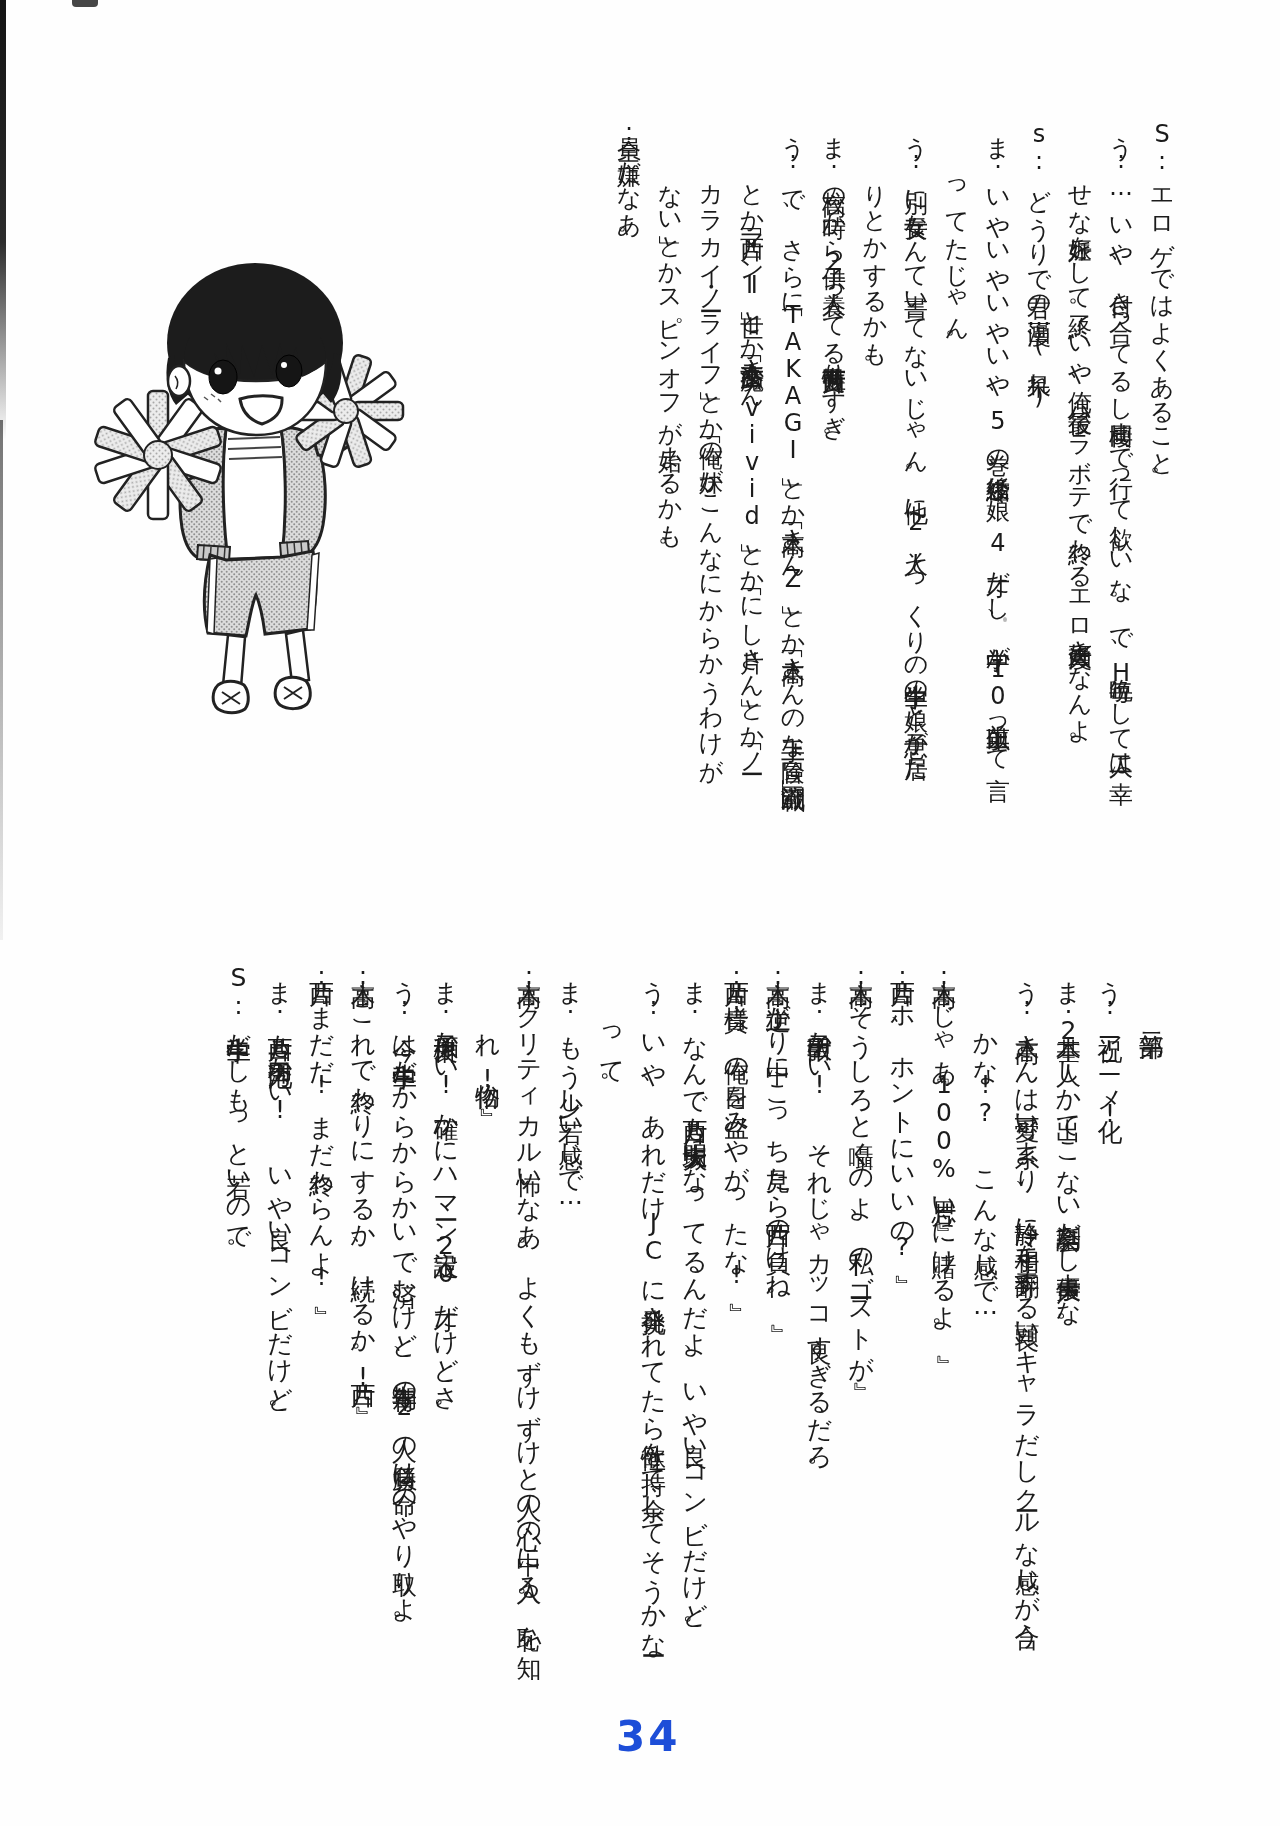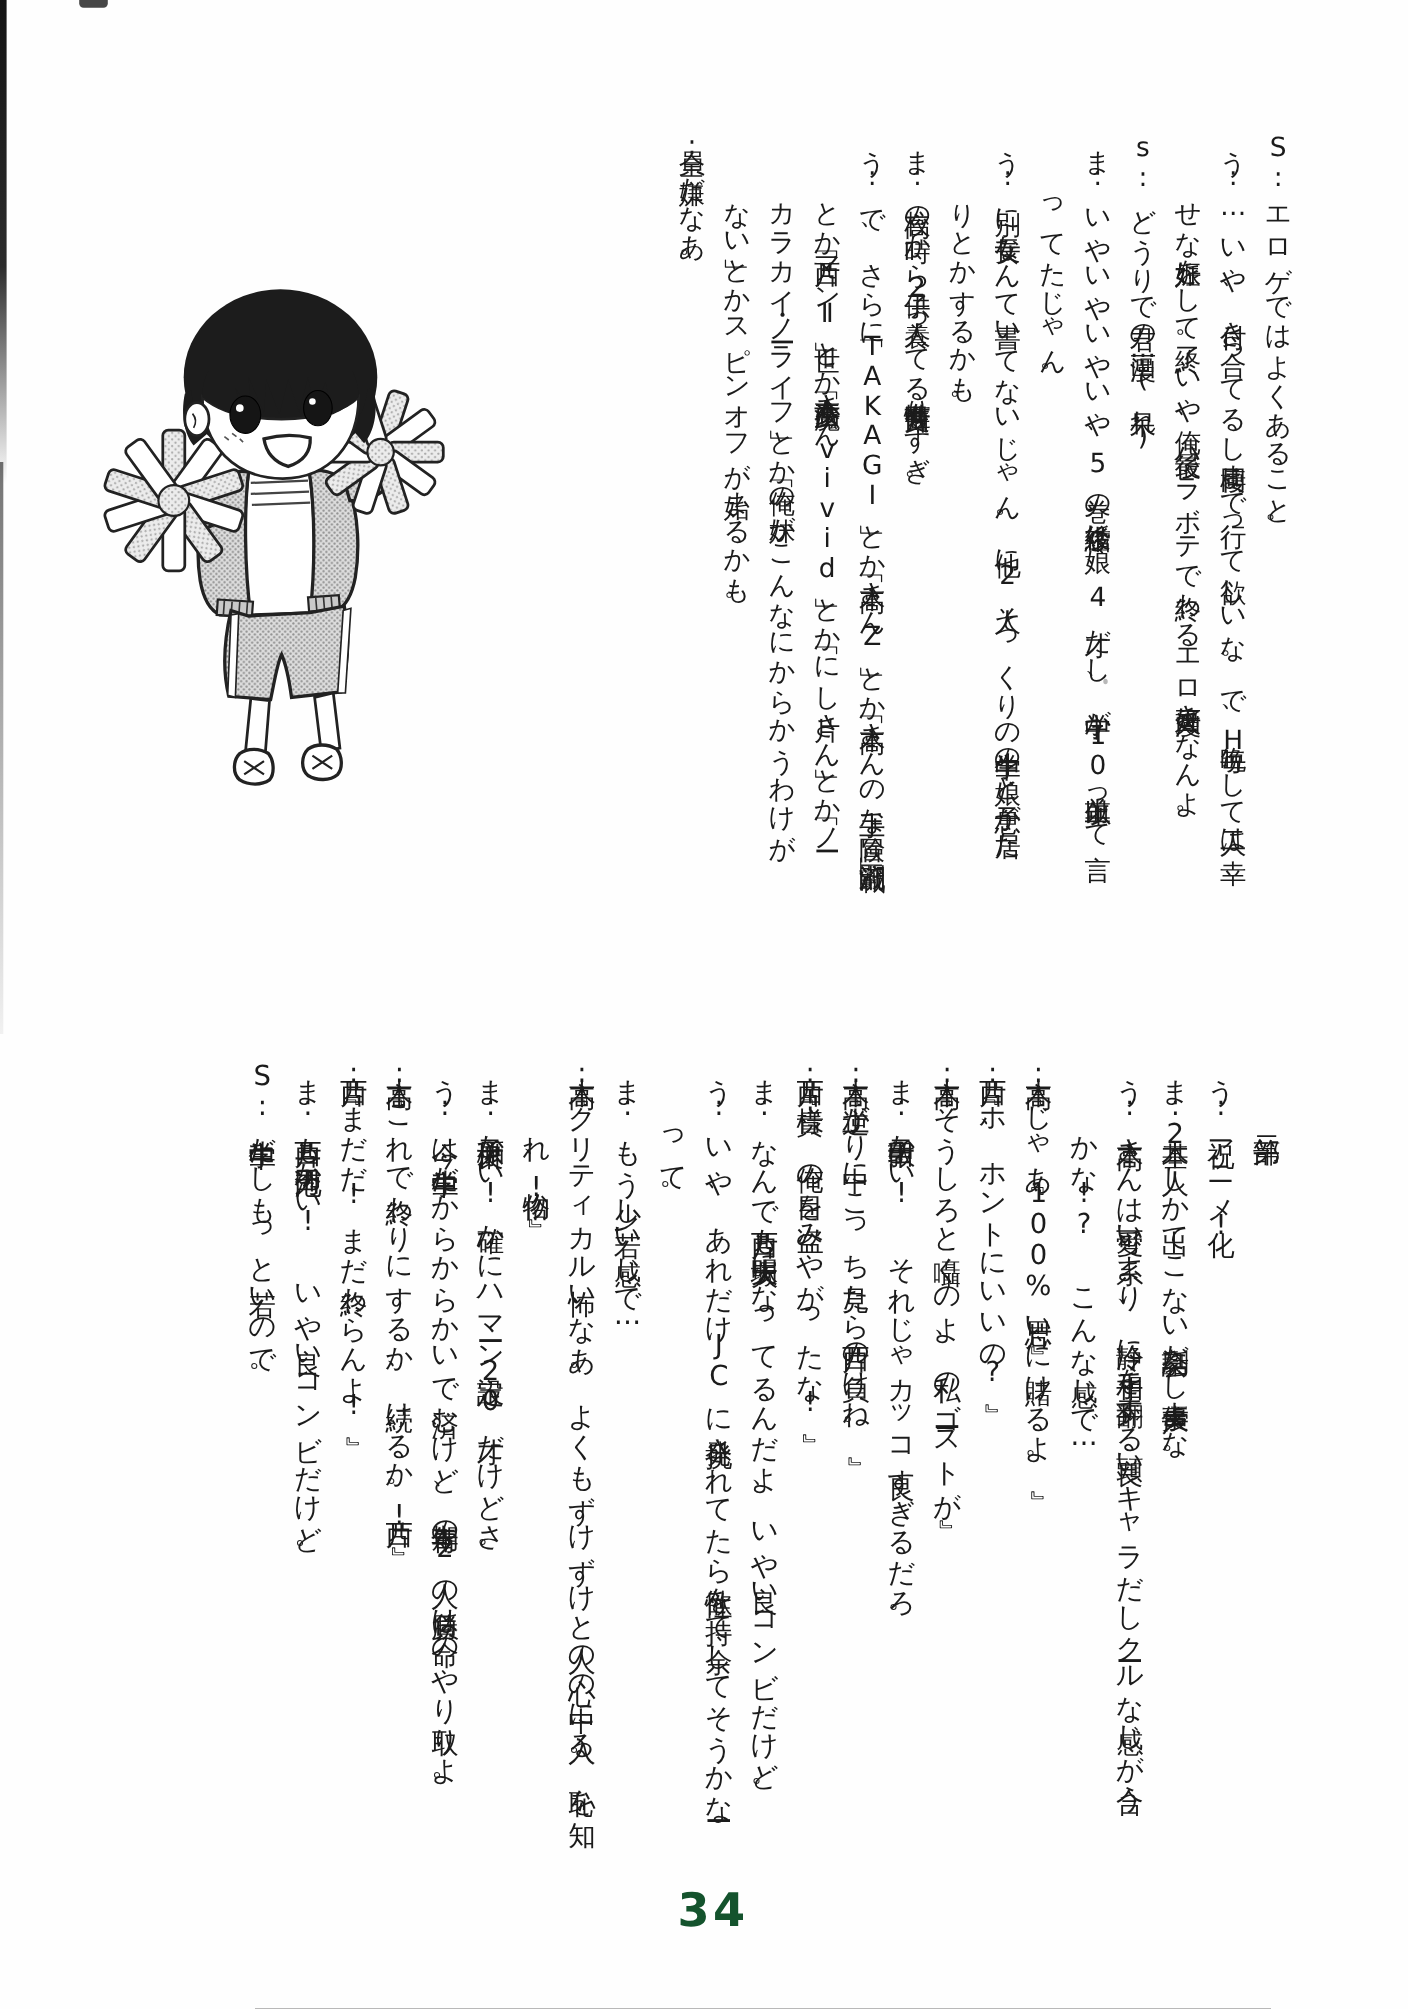--- a/index.html
+++ b/index.html
@@ -18,21 +18,21 @@
     overflow-wrap:anywhere;
   }
   .vtext p { margin:0; }
   #part1 { top:120px; right:98px; height:652px; font-size:24px; line-height:41px; letter-spacing:-1px; }
   #part1 p { padding-top:48px; text-indent:-48px; }
   #part2 { top:963px; right:108px; height:686px; font-size:25px; line-height:41.5px; letter-spacing:-1px; }
   #part2 p { padding-top:52px; text-indent:-52px; }
   #part2 p.heading { text-indent:0; }
   .page-num {
     position:absolute; left:616px; top:1712px;
-    font-size:42px; font-weight:bold; color:#14532d; letter-spacing:3px;
+    font-size:42px; font-weight:bold; color:#1d4ed8; letter-spacing:3px;
     font-family:"DejaVu Sans", sans-serif;
   }
   .illo { position:absolute; left:68px; top:193px; width:368px; height:535px; }
   
   .scan-edge-a { position:absolute; left:0; top:0; width:6px; height:440px;
     background:linear-gradient(to bottom,#141414 0%,#2c2c2c 55%,rgba(70,70,70,0) 100%); }
   .scan-edge-b { position:absolute; left:0; top:420px; width:3px; height:520px;
     background:linear-gradient(to bottom,rgba(40,40,40,.65),rgba(90,90,90,.08)); }
   .scan-mark-top { position:absolute; left:72px; top:0; width:26px; height:7px;
     background:#262626; border-radius:0 0 4px 4px; opacity:.85; }

